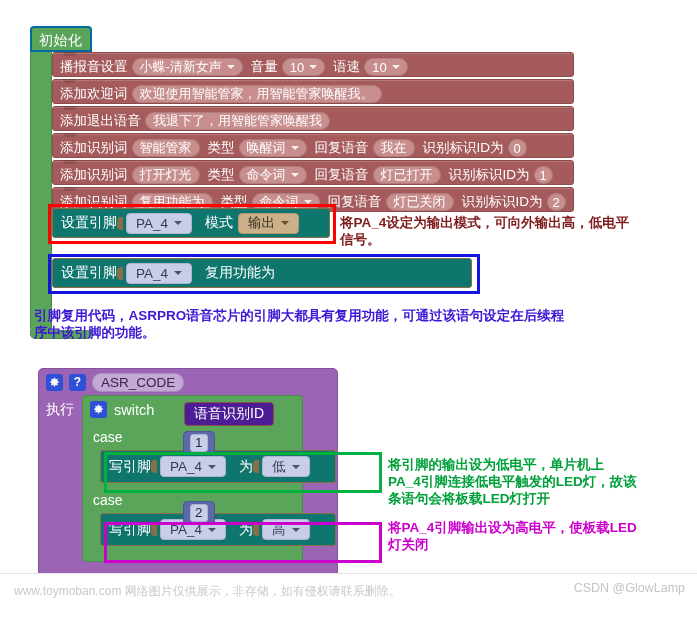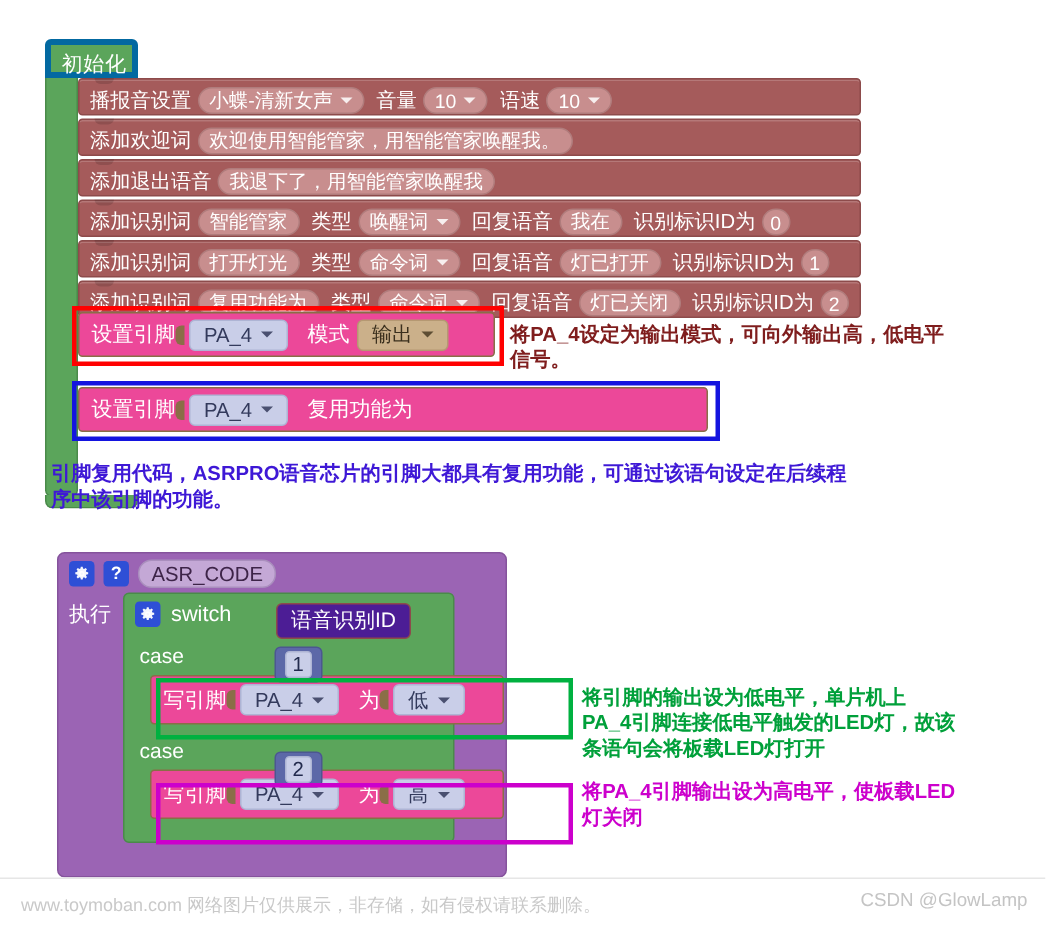--- a/index.html
+++ b/index.html
@@ -8,21 +8,21 @@
     background:#ffffff;
     font-family:"Liberation Sans","DejaVu Sans",sans-serif;
     -webkit-font-smoothing:antialiased;
   }
   
   .canvas{position:absolute;left:0;top:0;width:697px;height:620px;}
 
   
   .init-wrap{position:absolute;left:30px;top:26px;}
   .init-hat{
-    position:relative;background:#5BA55B;border:4px solid #0369a1;
+    position:relative;background:#5BA55B;border:2px solid #0369a1;
     border-radius:4px 4px 0 0;width:62px;height:26px;
     box-sizing:border-box;color:#fff;font-size:14px;line-height:24px;
     padding-left:7px;letter-spacing:.5px;
   }
   .init-body{
     background:#5BA55B;border:1px solid #4a8a4a;border-top:none;
     width:22px;height:279px;box-sizing:border-box;border-radius:0 0 4px 4px;
   }
   .init-foot{
     background:#5BA55B;border:1px solid #4a8a4a;border-top:none;
@@ -60,21 +60,21 @@
   
   .field .arrow{
     margin-left:5px;width:0;height:0;
     border-left:4px solid transparent;border-right:4px solid transparent;
     border-top:4px solid #ffffff;opacity:.85;
   }
 
   
   .pinblk{
     position:relative;display:flex;align-items:center;
-    background:#ec4899;border:1px solid #8a6e47;border-radius:3px;
+    background:#0f766e;border:1px solid #8a6e47;border-radius:3px;
     height:30px;padding:0 8px;color:#ffffff;font-size:14px;white-space:nowrap;
     box-sizing:border-box;
   }
   .socket{
     display:inline-flex;align-items:center;
     background:#C9CEE8;border:1px solid #aeb4d4;border-radius:4px;
     height:21px;padding:0 9px;margin:0 5px;color:#333a5c;font-size:13.5px;
     box-sizing:border-box;
     justify-content:center;
   }
@@ -146,21 +146,21 @@
   }
   .numblk .inner{
     background:#C9CEE8;border:1px solid #aeb4d4;border-radius:3px;
     min-width:15px;height:18px;line-height:16px;text-align:center;
     color:#222a4d;font-size:13.5px;padding:0 4px;box-sizing:border-box;
   }
   .case-row{height:27px;display:flex;align-items:center;padding-left:10px;color:#fff;font-size:14px;}
   .slot{padding-left:17px;}
   .sw-bottom{height:15px;}
   .footer{
-    position:absolute;left:0;bottom:0;width:697px;height:34px;
+    position:absolute;left:0;bottom:12px;width:697px;height:34px;
     border-top:1px solid #e6e6e6;background:#ffffff;
   }
   .footer .left{position:absolute;left:14px;top:9px;color:#c9c9c9;font-size:12px;}
   .footer .right{position:absolute;right:12px;top:7px;color:#c4c4c4;font-size:12.5px;}
 </style>
 </head>
 <body>
 
 <div class="canvas">
 

